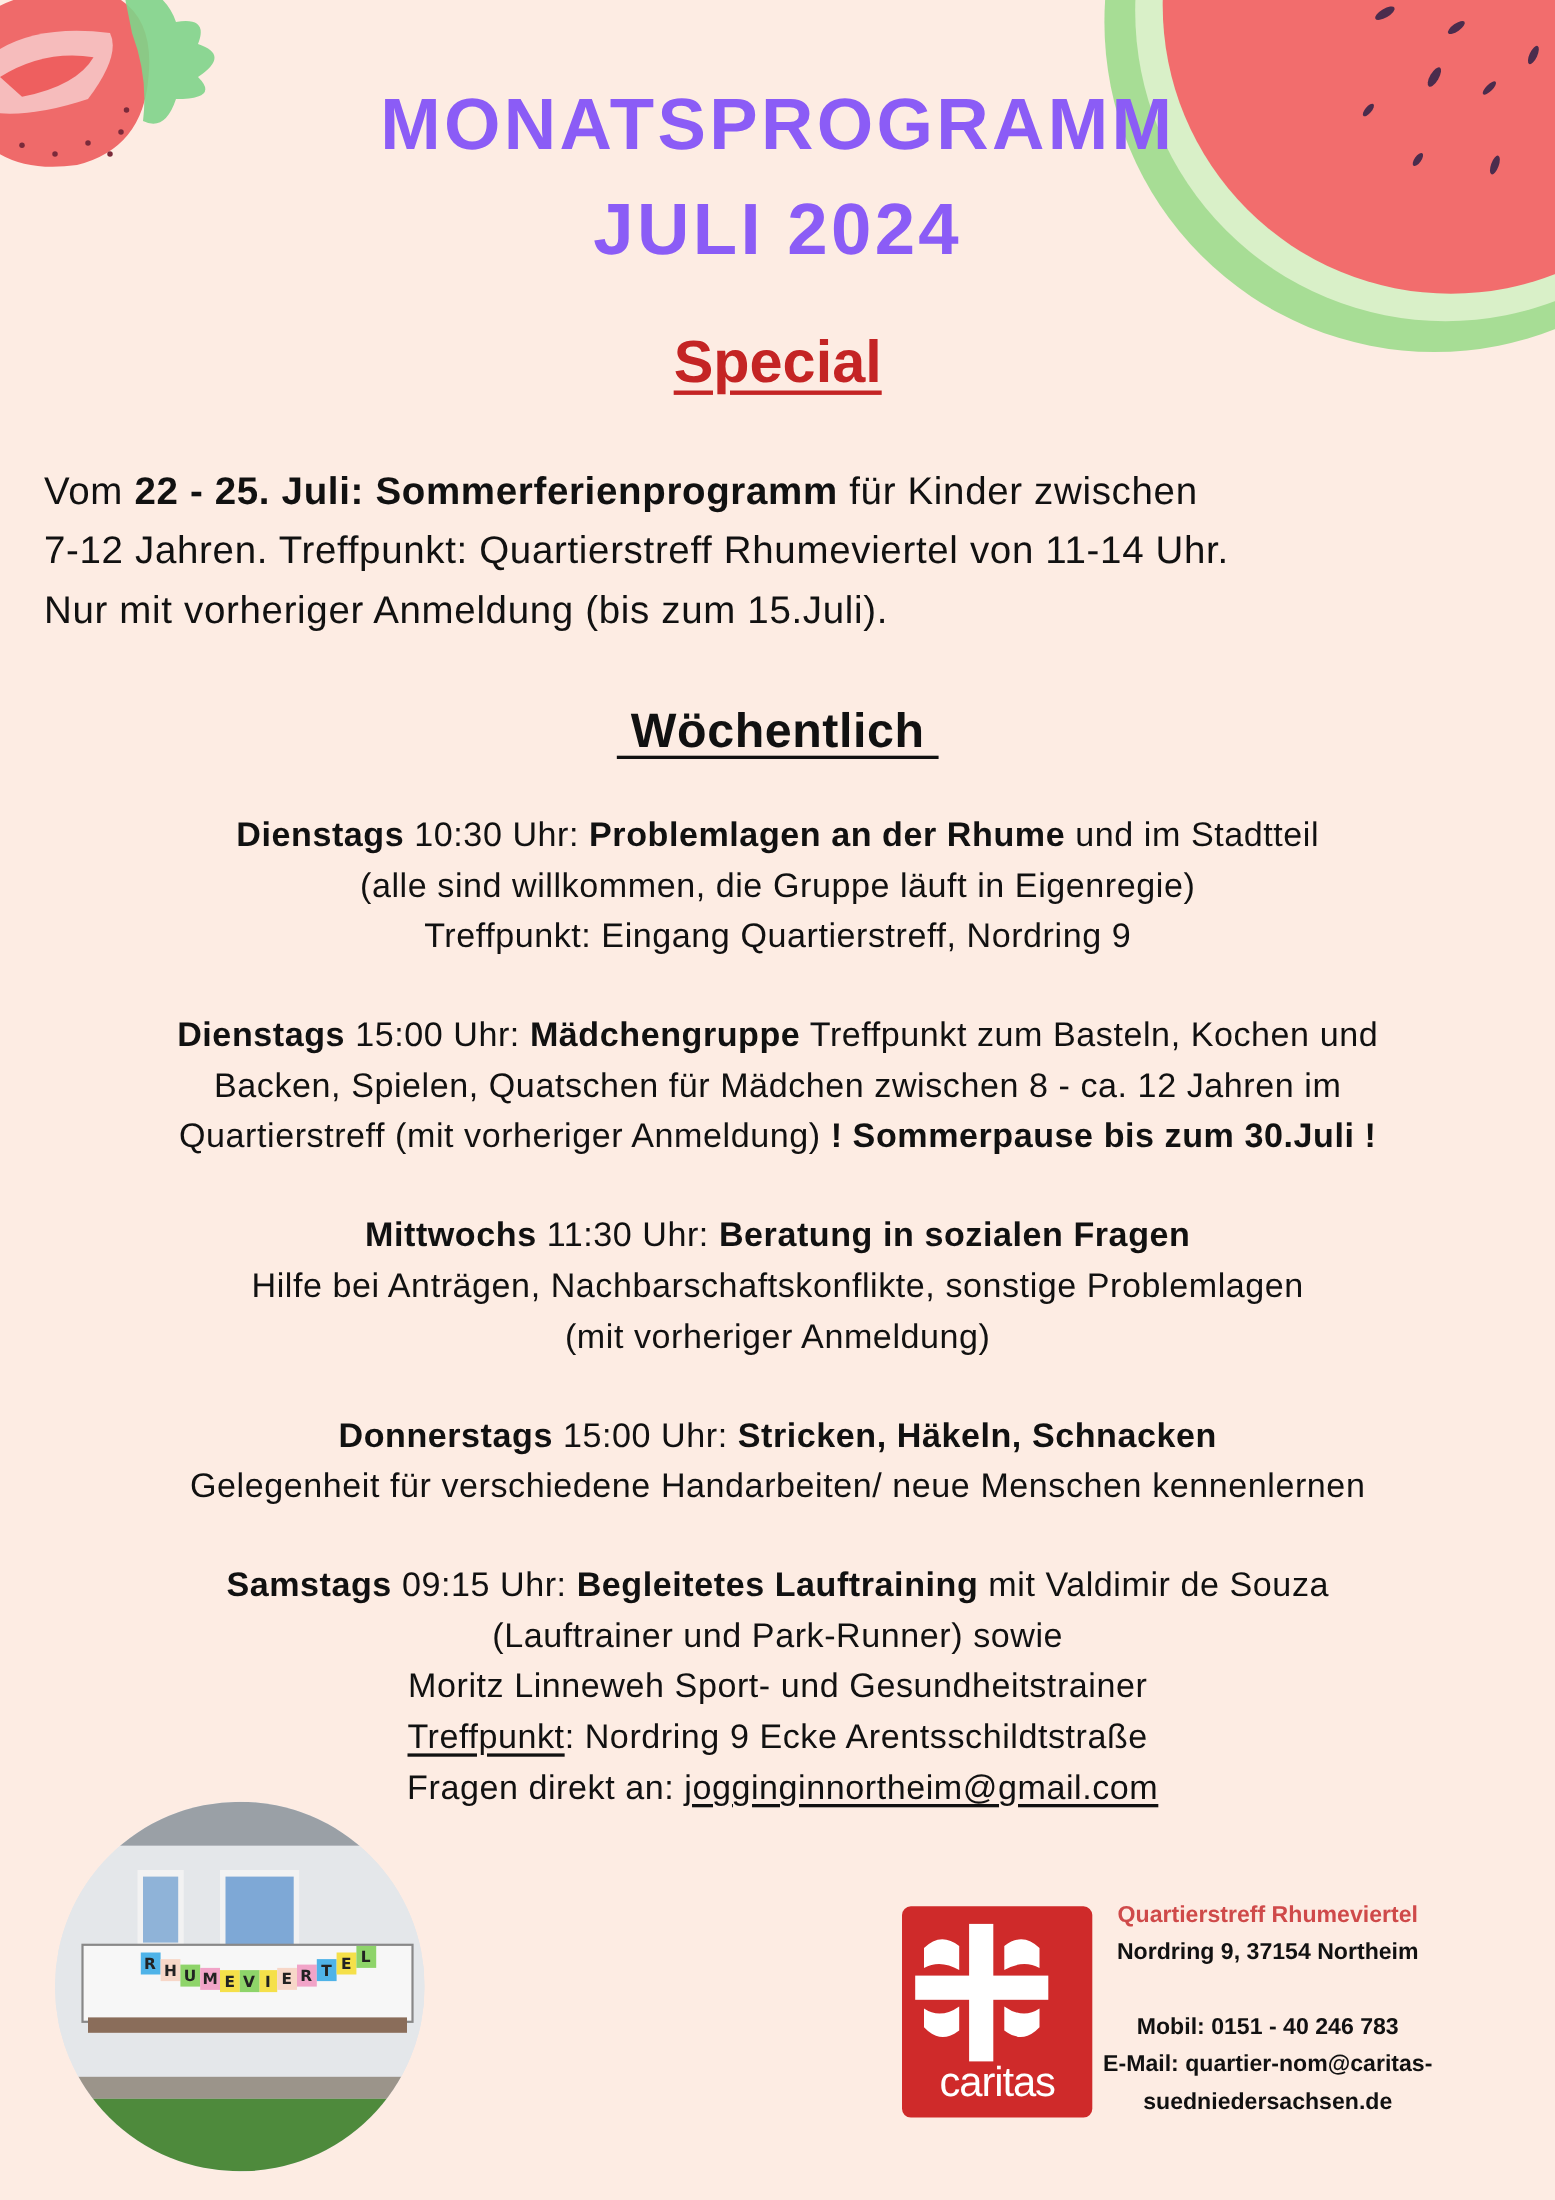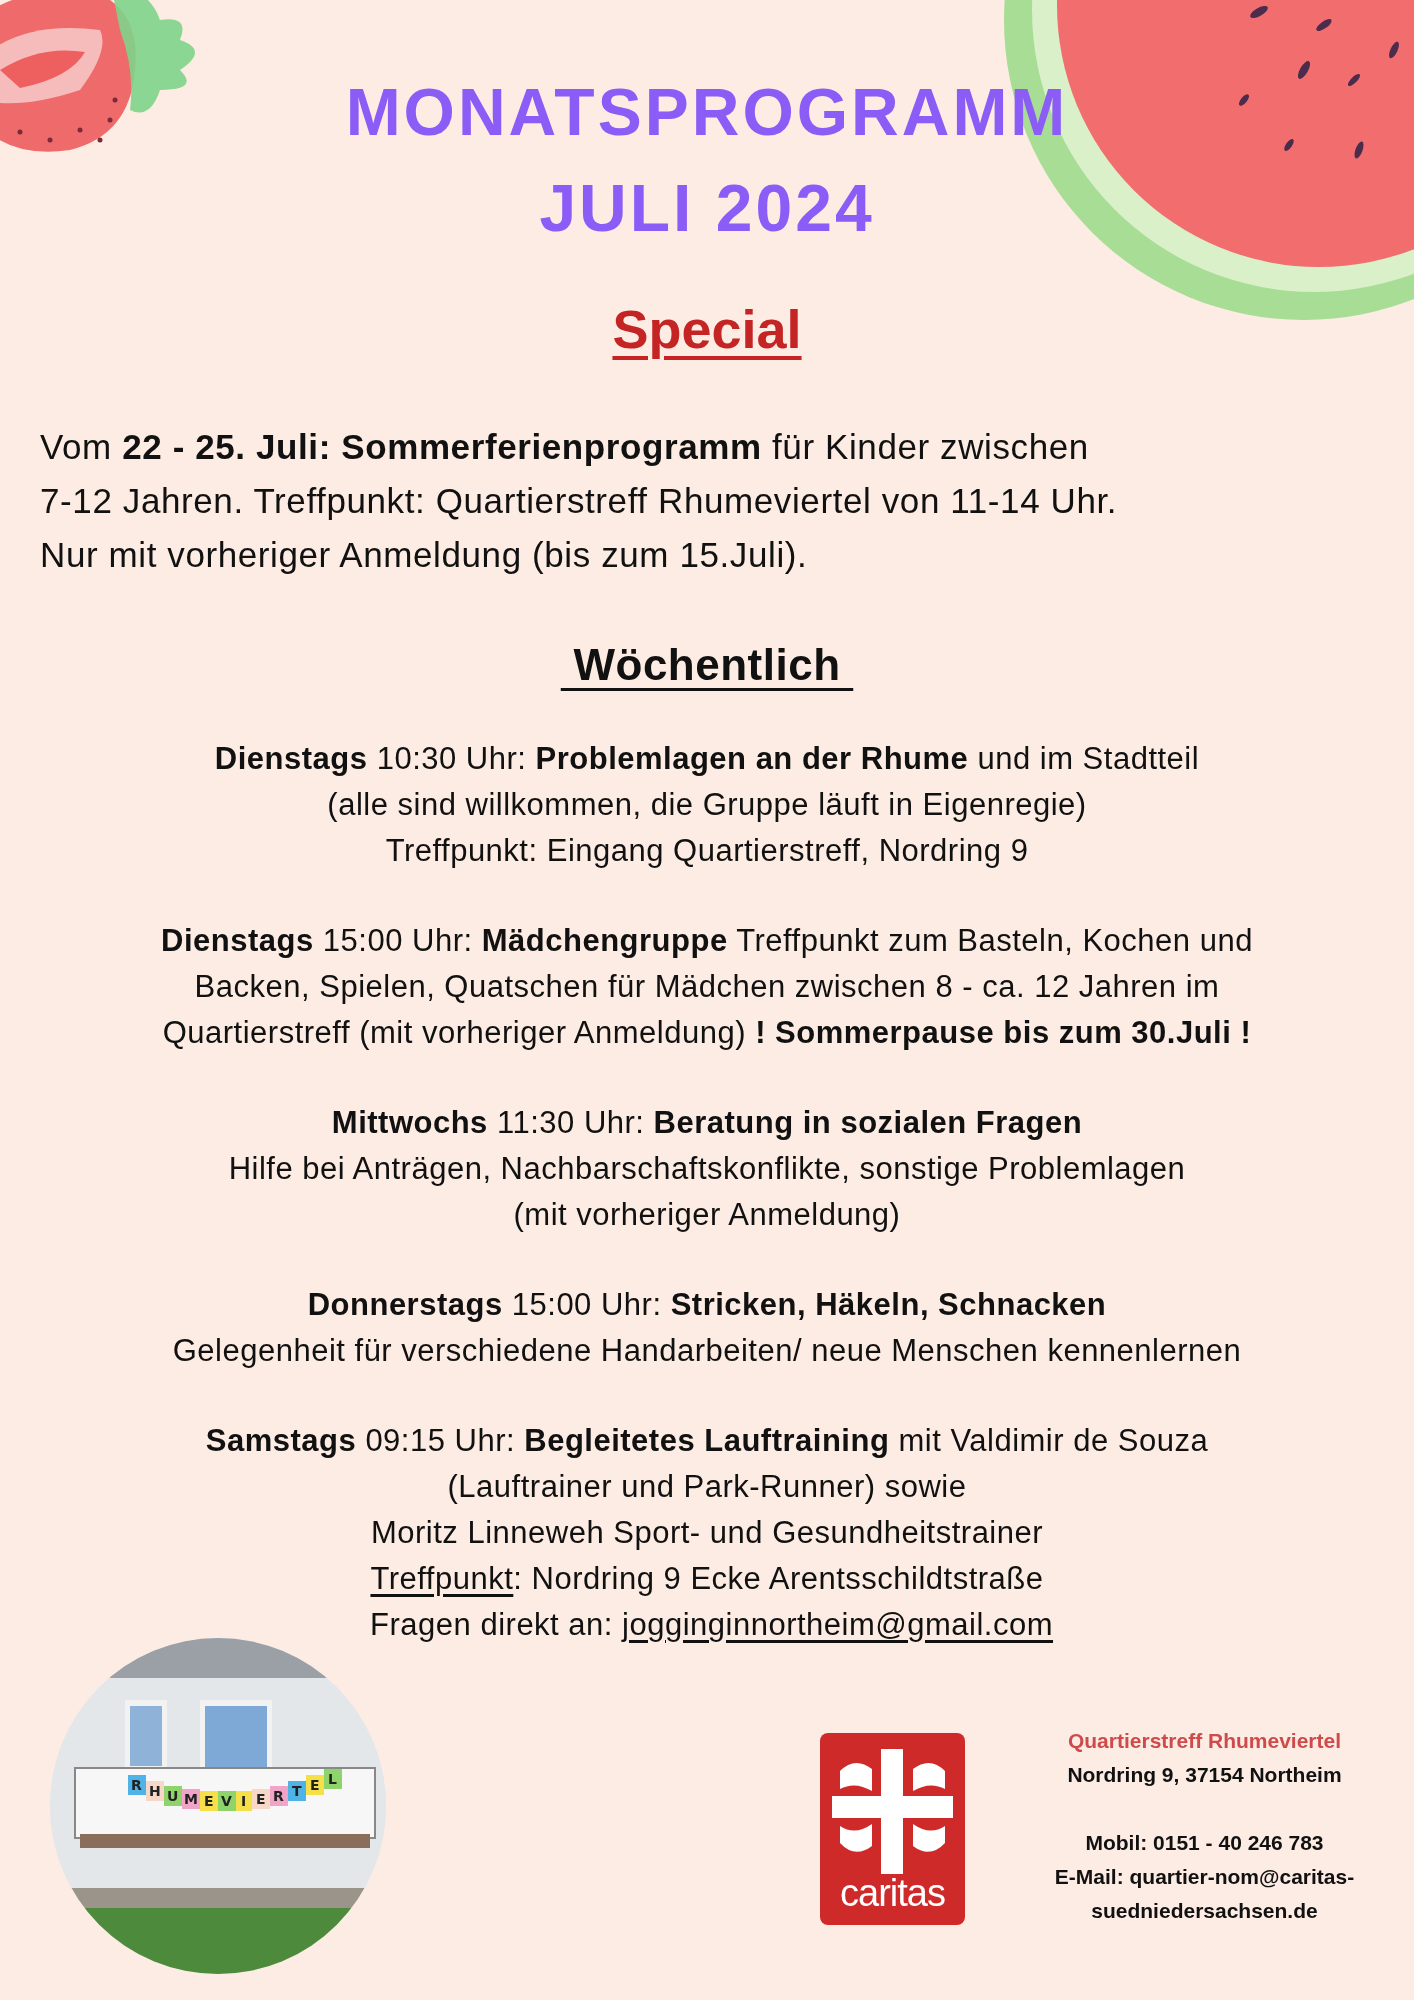--- a/index.html
+++ b/index.html
@@ -44,28 +44,28 @@
   .entry { margin-bottom: 44px; }
   .entry .line { display: block; }
   b { font-weight: 700; }
   .ul { text-decoration: underline; text-underline-offset: 5px; }
   .photo {
     position: absolute; left: 50px; top: 1638px; width: 336px; height: 336px;
     border-radius: 50%; overflow: hidden; background: #e2e6ea;
   }
   .logo {
     position: absolute; left: 820px; top: 1733px; width: 145px; height: 192px;
-    background: #cf2a2a; border-radius: 8px;
+    background: #cf2a2a; border-radius: 8px; padding-left: 28px;
   }
   .logo-text {
     position: absolute; left: 0; right: 0; bottom: 10px; text-align: center;
     color: #fff; font-size: 38px; letter-spacing: -1px;
   }
   .contact {
-    position: absolute; left: 1027px; top: 1724px; width: 355px;
+    position: absolute; left: 975px; top: 1724px; width: 355px;
     text-align: center; font-weight: 700; font-size: 21px; line-height: 34px; color: #111;
   }
   .contact .org { color: #cf4a4a; }
   .contact .gap { height: 34px; }
 </style>
 </head>
 <body>
 
 <svg class="strawberry" viewBox="0 0 280 200">
   <path d="M20 60 Q60 20 150 40 Q180 60 175 110 Q170 175 110 190 Q40 200 10 150 Z" fill="#ef6a6a"></path>

